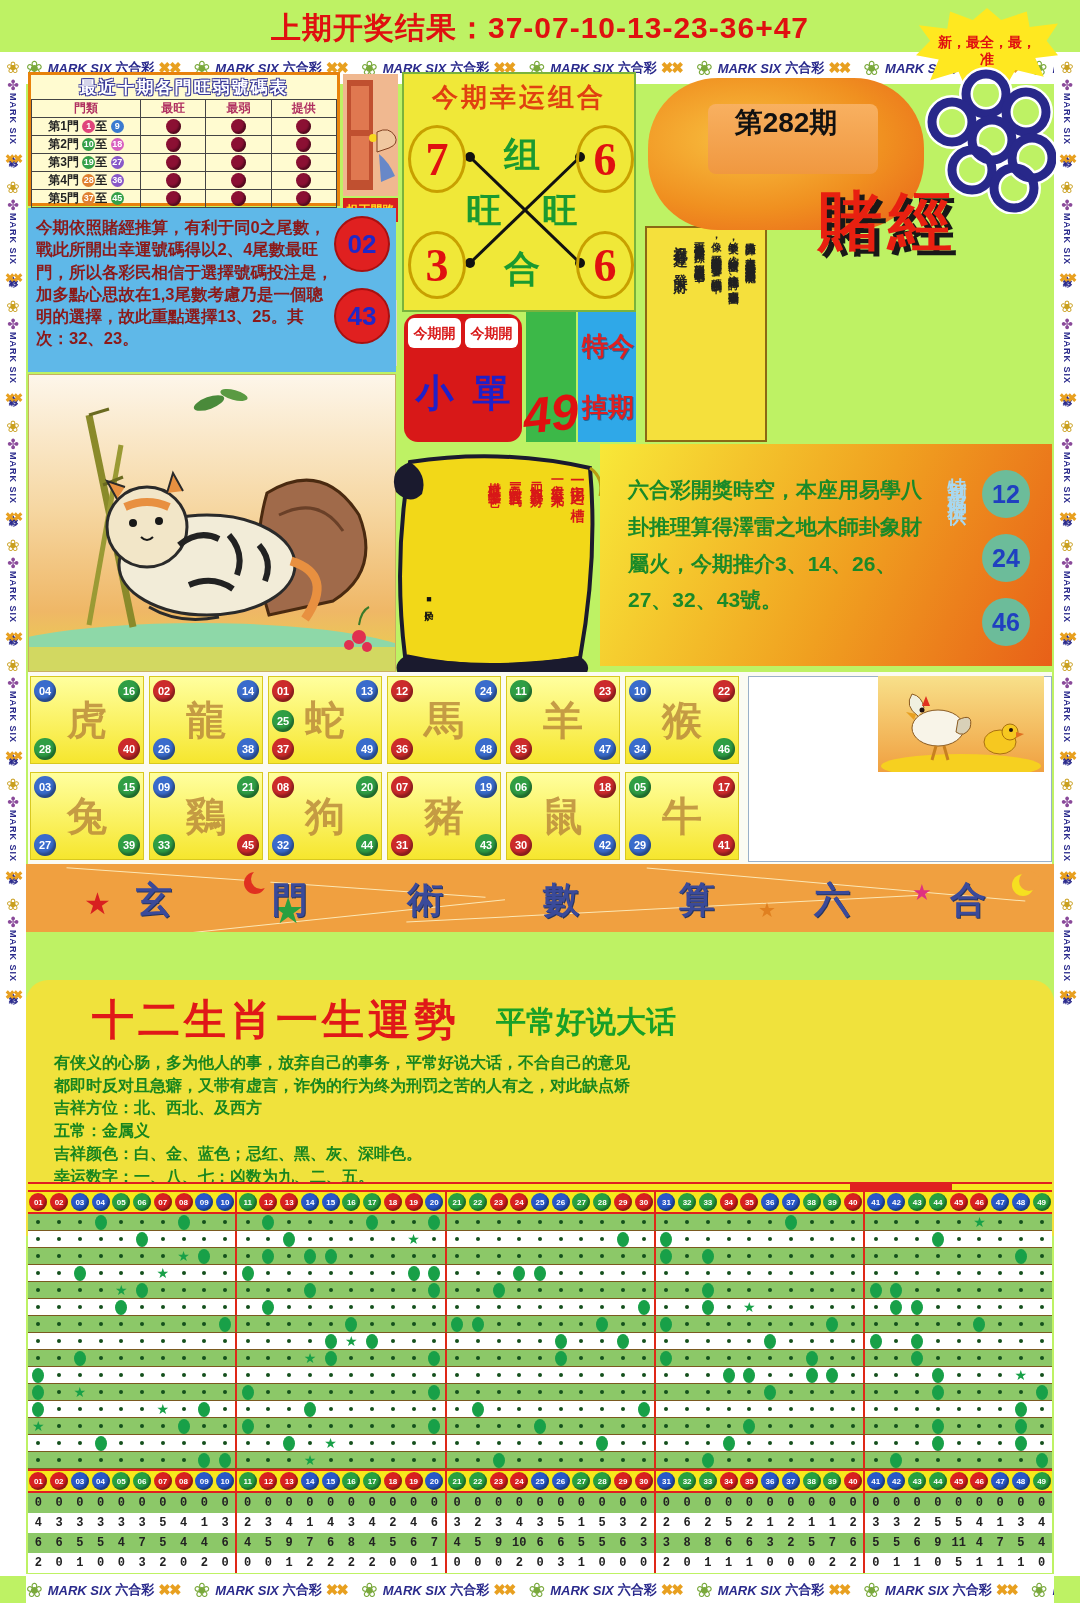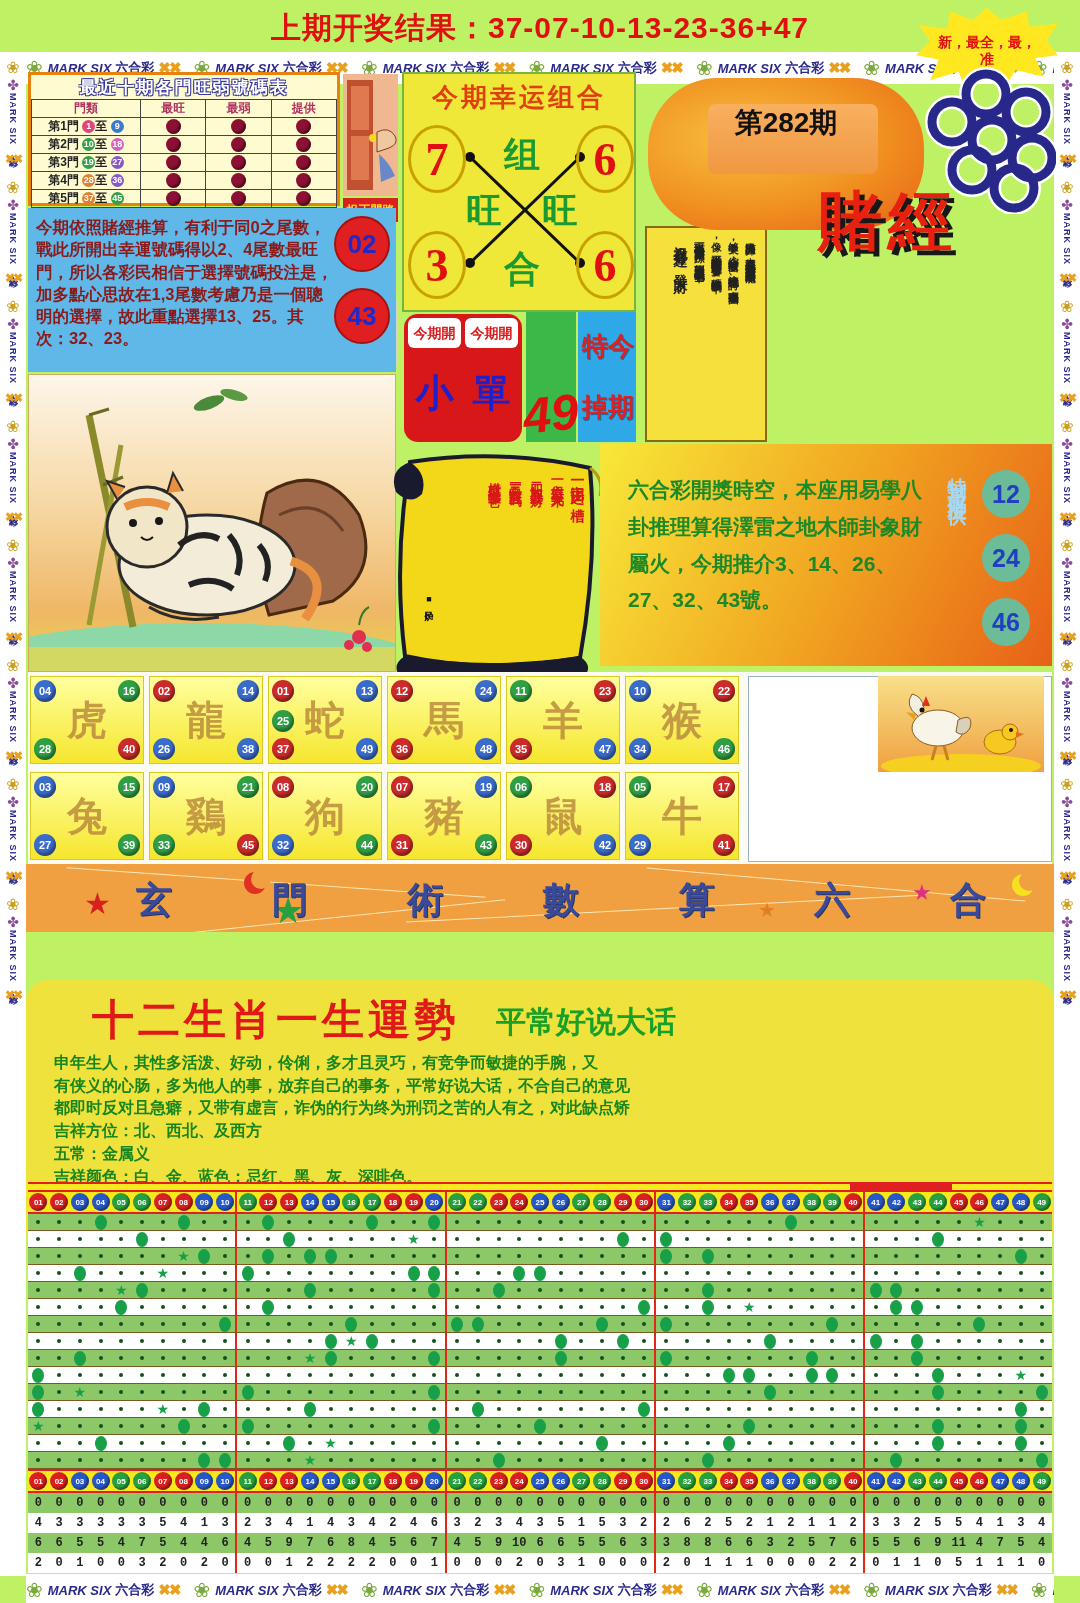--- a/index.html
+++ b/index.html
@@ -729,21 +729,20 @@
         <span>算</span>
         <span>六</span>
         <span>合</span>
       </div>
   </div>
 
   <div id="fortune">
     <div id="fortune-title">十二生肖一生運勢</div>
     <div id="fortune-sub">平常好说大话</div>
     <div id="fortune-lines">
-        <p>申年生人，其性多活泼、好动，伶俐，多才且灵巧，有竞争而敏捷的手腕，又</p>
         <p>有侠义的心肠，多为他人的事，放弃自己的事务，平常好说大话，不合自己的意见</p>
         <p>都即时反对且急癖，又带有虚言，诈伪的行为终为刑罚之苦的人有之，对此缺点矫</p>
         <p>吉祥方位：北、西北、及西方</p>
         <p>五常：金属义</p>
         <p>吉祥颜色：白、金、蓝色；忌红、黑、灰、深啡色。</p>
         <p>幸运数字：一、八、七；凶数为九、二、五。</p>
         <p>幸运花：菊花、蒽花</p>
       </div>
 
   </div>

